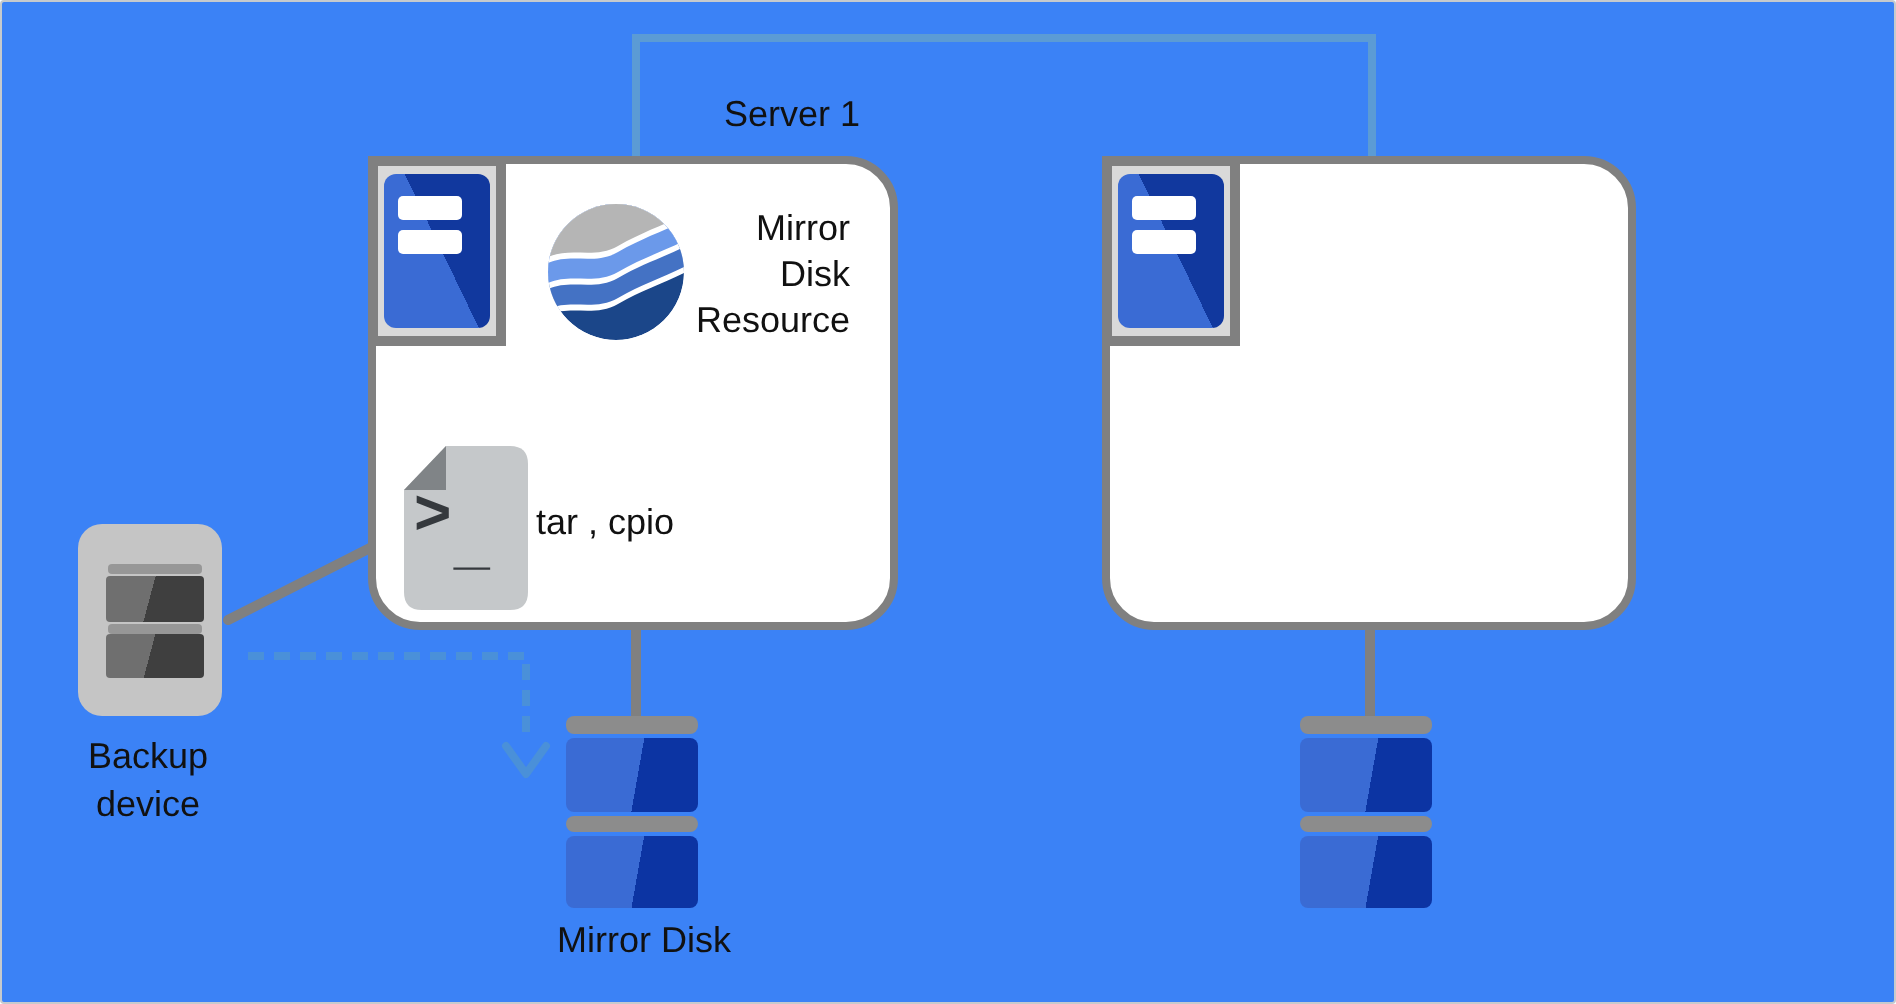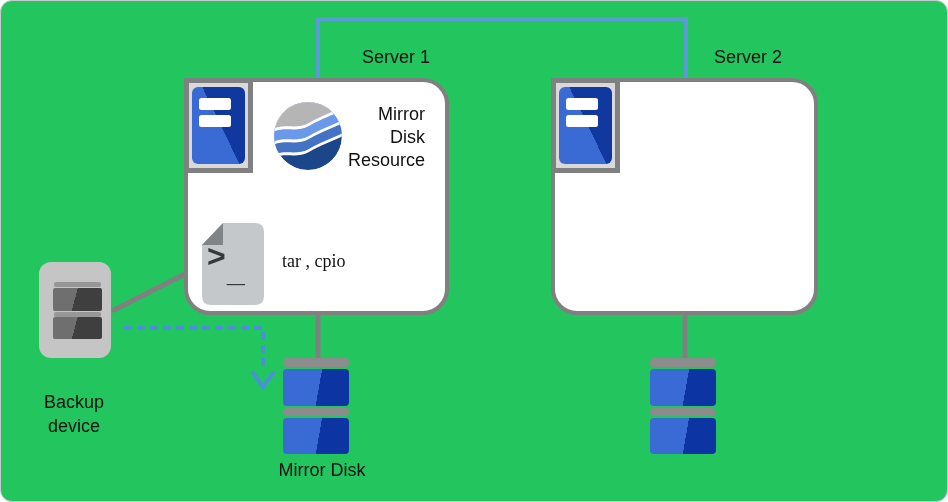--- a/index.html
+++ b/index.html
@@ -1,18 +1,18 @@
 <!DOCTYPE html>
 <html style="--line-gray: #808080; --disk-bar-gray: #8c8c8c; --disk-blue-light: #3a6bd4; --disk-blue-dark: #0c34a3; --connector-blue: #5b9bd5; --dash-blue: #4a90d9; --tower-blue-light: #3a6bd4; --tower-blue-dark: #11389e; --wave-gray: #b5b5b5; --wave-blue-light: #6b99ea; --wave-blue-medium: #4472c4; --wave-blue-dark: #1b4689;"><head>
 <meta charset="utf-8">
 <style>
   html,body{margin:0;padding:0;background:#fff;font-family:"Liberation Sans",sans-serif;}
   #canvas{
-    position:relative;width:946px;height:500px;background:#22c55e;
-    border:1px solid #c6cacd;border-radius:12px;overflow:hidden;
+    position:relative;width:946px;height:500px;background:#3b82f6;
+    border:1px solid #c6cacd;border-radius:2px;overflow:hidden;
   }
   .label{
     position:absolute;color:#111;font-size:18px;line-height:23px;
     white-space:pre-line;
     text-align:right;
   }
   .centered{text-align:center;}
   
   .server-box{
     position:absolute;top:77px;width:257px;height:229px;
@@ -53,21 +53,20 @@
     <line x1="113" y1="309" x2="184" y2="273" stroke="var(--line-gray)" stroke-width="5" stroke-linecap="round"></line>
 
     <path d="M123,327 L262,327 L262,369" fill="none" stroke="var(--dash-blue)" stroke-width="4" stroke-dasharray="8 5"></path>
     <path d="M252,372 L262,386 L272,372" fill="none" stroke="var(--dash-blue)" stroke-width="4" stroke-linecap="round" stroke-linejoin="round"></path>
 
     <line x1="317" y1="312" x2="317" y2="359" stroke="var(--line-gray)" stroke-width="5"></line>
     <line x1="684" y1="312" x2="684" y2="359" stroke="var(--line-gray)" stroke-width="5"></line>
   </svg>
 
   <div class="label centered" style="left:330px;top:45px;width:130px;">Server 1</div>
-  <div class="label centered" style="left:682px;top:45px;width:130px;">Server 2</div>
 
   <div class="server-box" style="left:183px;">
     <div class="server-icon-frame">
       <svg width="59" height="85" viewBox="0 0 59 85">
         <defs>
           <linearGradient id="towerGrad1" x1="0" y1="0.85" x2="1" y2="0.15">
             <stop offset="0.53" stop-color="var(--tower-blue-light)"></stop>
             <stop offset="0.53" stop-color="var(--tower-blue-dark)"></stop>
           </linearGradient>
         </defs>
@@ -99,39 +98,39 @@
 Resource</div>
 
   <div class="script-icon">
     <svg width="64" height="84" viewBox="0 0 64 84">
       <path d="M22,1 L54,1 Q63,1 63,10 L63,74 Q63,83 54,83 L10,83 Q1,83 1,74 L1,23 Z" fill="#c5c8ca"></path>
       <path d="M22,1 L1,23 L22,23 Z" fill="#808487"></path>
     </svg>
     <span class="script-glyph" style="left:6px;top:18px;">&gt;</span>
     <span class="script-glyph" style="left:26px;top:32px;">_</span>
   </div>
-  <div class="label" style="left:281px;top:249px;font-family:Liberation Serif, serif;">tar , cpio</div>
+  <div class="label" style="left:267px;top:249px;">tar , cpio</div>
 
   <div class="server-box" style="left:550px;width:259px;">
     <div class="server-icon-frame">
       <svg width="59" height="85" viewBox="0 0 59 85">
         <rect x="3" y="4" width="53" height="77" rx="6" fill="url(#towerGrad1)"></rect>
         <rect x="10" y="15" width="32" height="12" rx="2.5" fill="#fff"></rect>
         <rect x="10" y="32" width="32" height="12" rx="2.5" fill="#fff"></rect>
       </svg>
     </div>
   </div>
 
   <div class="backup-device">
     <div class="bd-bar" style="top:20px;"></div>
     <div class="bd-slot" style="top:26px;height:23px;"></div>
     <div class="bd-bar" style="top:50px;"></div>
     <div class="bd-slot" style="top:55px;height:22px;"></div>
   </div>
-  <div class="label centered" style="left:13px;top:365px;width:120px;line-height:24px;margin-top:24px;">Backup
+  <div class="label centered" style="left:13px;top:365px;width:120px;line-height:24px;">Backup
 device</div>
 
   <div class="disk-stack" style="left:282px;top:357px;">
     <div class="disk-bar" style="top:0;height:9px;"></div>
     <div class="disk-body" style="top:11px;height:37px;"></div>
     <div class="disk-bar" style="top:50px;height:8px;"></div>
     <div class="disk-body" style="top:60px;height:36px;"></div>
   </div>
   <div class="label centered" style="left:246px;top:458px;width:150px;text-align:center;">Mirror Disk</div>
 

